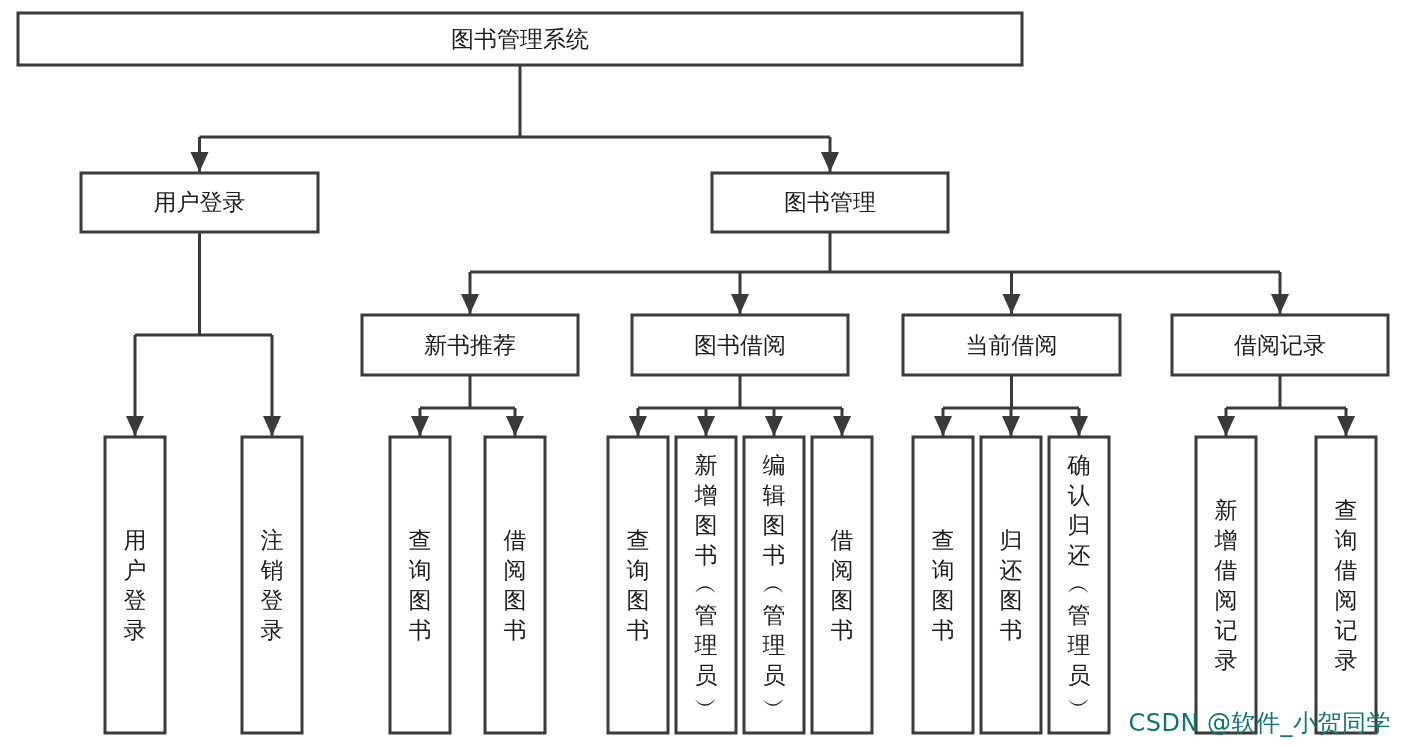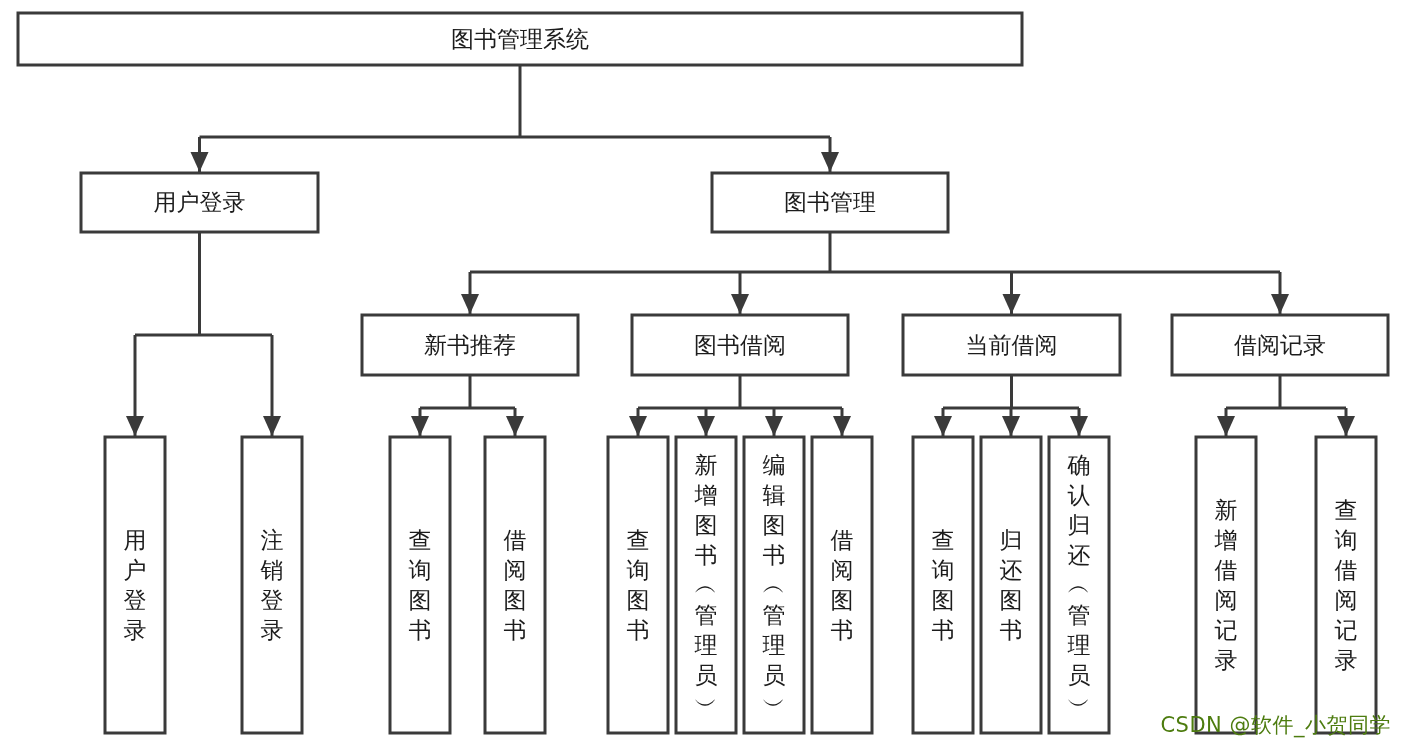--- a/index.html
+++ b/index.html
@@ -53,22 +53,22 @@
     font-family: "DejaVu Sans", "Liberation Sans", sans-serif;
     font-size: 23px;
     fill: #1c1c1c;
     text-anchor: middle;
   }
   .watermark-text {
     position: absolute;
     right: 14px;
     bottom: 8px;
     font-family: "DejaVu Sans", "Liberation Sans", sans-serif;
-    font-size: 21px;
-    color: #4d7c0f;
+    font-size: 24px;
+    color: #0f766e;
     letter-spacing: 0.5px;
     white-space: nowrap;
     user-select: none;
   }
 </style>
 </head>
 <body>
 
 <div id="diagram-root">
 

